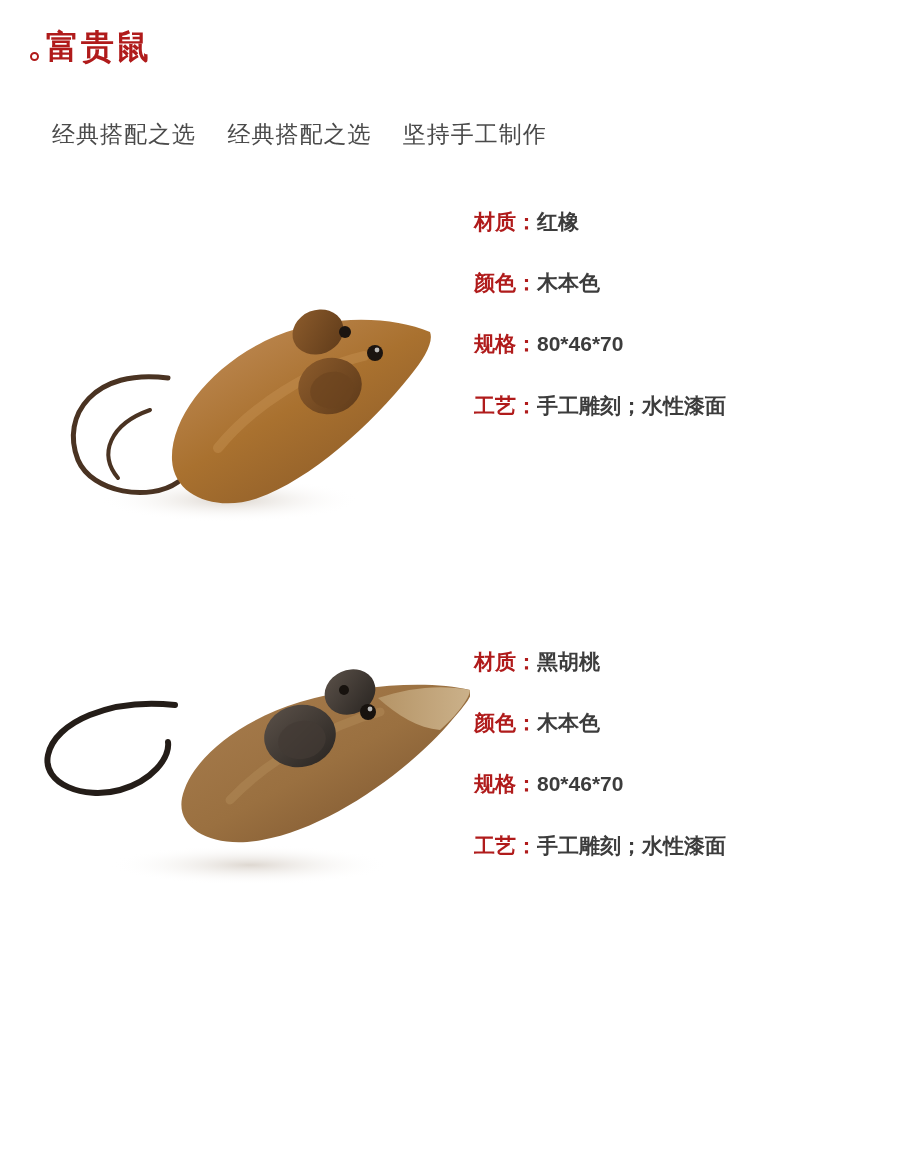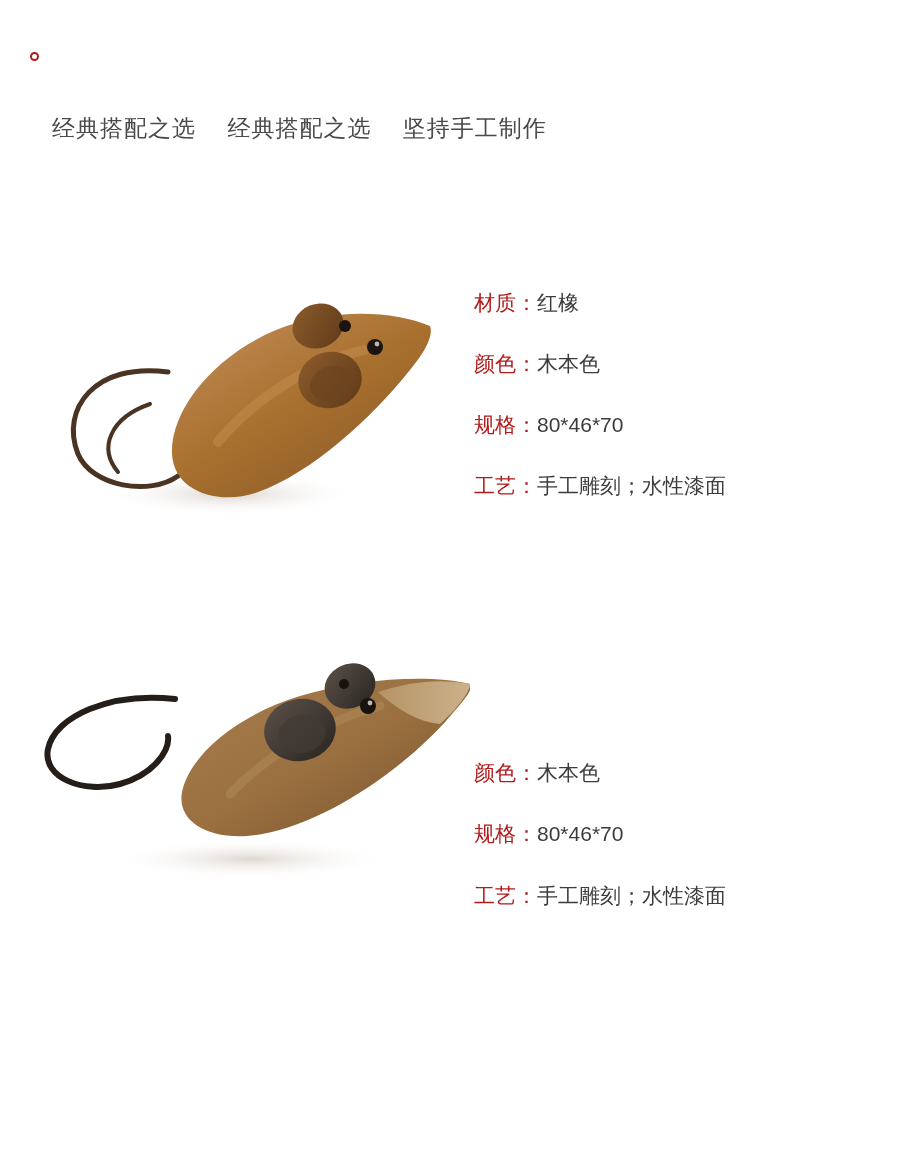--- a/index.html
+++ b/index.html
@@ -56,21 +56,21 @@
     color: #4a4a4a;
     letter-spacing: 1px;
   }
   .subtitle span { margin-right: 24px; }
   .subtitle span:last-child { margin-right: 0; }
 
   
   .product {
     position: relative;
     display: flex;
-    align-items: center;
+    font-weight: bold;
   }
   .product-img {
     width: 470px;
     height: 380px;
     position: relative;
     flex: none;
   }
   .spec-list {
     flex: 1;
     padding-left: 4px;
@@ -94,20 +94,23 @@
 
   
   .mouse-svg { display: block; }
 </style>
 </head>
 <body>
 
 <div class="header">
   <div class="title-row">
     <div class="title-dot"></div>
+    <div>
+      <div class="title-cn">富贵鼠</div>
+    </div>
   </div>
 </div>
 
 <div class="subtitle">
   <span>经典搭配之选</span>
   <span>经典搭配之选</span>
   <span>坚持手工制作</span>
 </div>
 
 <div class="product" id="product-1">
@@ -211,20 +214,23 @@
       <ellipse cx="302" cy="90" rx="24" ry="19" transform="rotate(-12 302 90)" fill="#433b34" opacity="0.7"></ellipse>
 
       <circle cx="368" cy="62" r="8" fill="#17120e"></circle>
       <circle cx="344" cy="40" r="5" fill="#17120e"></circle>
       <circle cx="370" cy="59" r="2.4" fill="#ffffff" opacity="0.7"></circle>
     </svg>
   </div>
 
   <div class="spec-list">
     <div class="spec-row">
+      <span class="spec-label">材质：</span><span class="spec-value">黑胡桃</span>
+    </div>
+    <div class="spec-row">
       <span class="spec-label">颜色：</span><span class="spec-value">木本色</span>
     </div>
     <div class="spec-row">
       <span class="spec-label">规格：</span><span class="spec-value">80*46*70</span>
     </div>
     <div class="spec-row">
       <span class="spec-label">工艺：</span><span class="spec-value">手工雕刻；水性漆面</span>
     </div>
   </div>
 </div>

